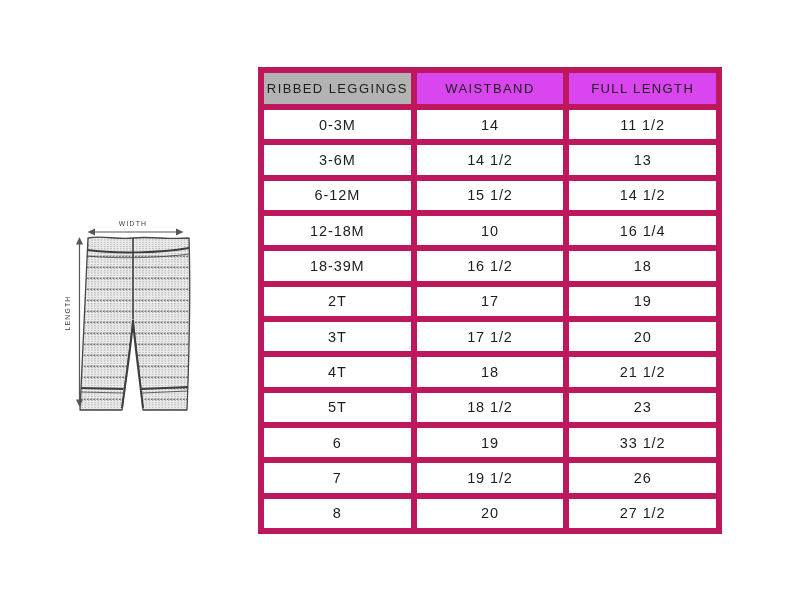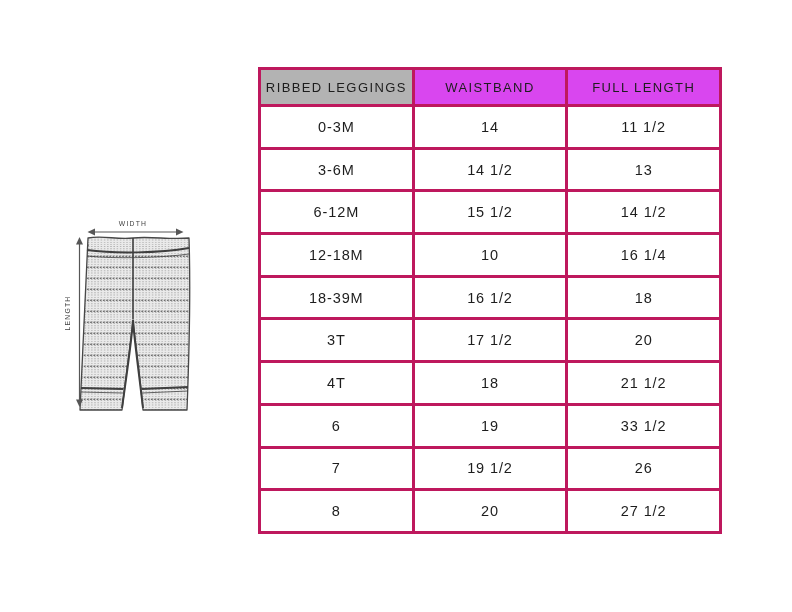--- a/index.html
+++ b/index.html
@@ -20,21 +20,21 @@
   table.size-table {
     position: absolute;
     left: 258px;
     top: 67px;
     width: 464px;
     height: 467px;
     border-collapse: collapse;
     table-layout: fixed;
   }
   .size-table th, .size-table td {
-    border: 3px solid #be185d;
+    border: 6px solid #be185d;
     text-align: center;
     vertical-align: middle;
     color: #1d1d1d;
     font-weight: normal;
     overflow: hidden;
     white-space: nowrap;
     margin-left: 44px;
   }
   .size-table th {
     font-size: 13px;
@@ -141,28 +141,38 @@
       <td>12-18M</td>
       <td>10</td>
       <td>16 1/4</td>
     </tr>
     <tr>
       <td>18-39M</td>
       <td>16 1/2</td>
       <td>18</td>
     </tr>
     <tr>
+      <td>2T</td>
+      <td>17</td>
+      <td>19</td>
+    </tr>
+    <tr>
       <td>3T</td>
       <td>17 1/2</td>
       <td>20</td>
     </tr>
     <tr>
       <td>4T</td>
       <td>18</td>
       <td>21 1/2</td>
+    </tr>
+    <tr>
+      <td>5T</td>
+      <td>18 1/2</td>
+      <td>23</td>
     </tr>
     <tr>
       <td>6</td>
       <td>19</td>
       <td>33 1/2</td>
     </tr>
     <tr>
       <td>7</td>
       <td>19 1/2</td>
       <td>26</td>

